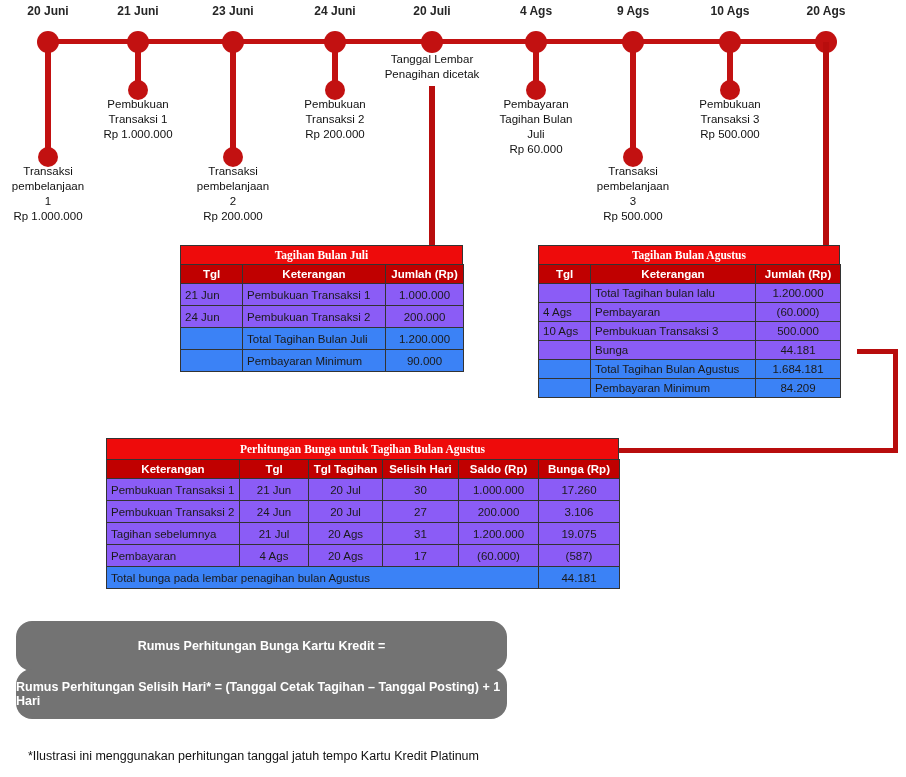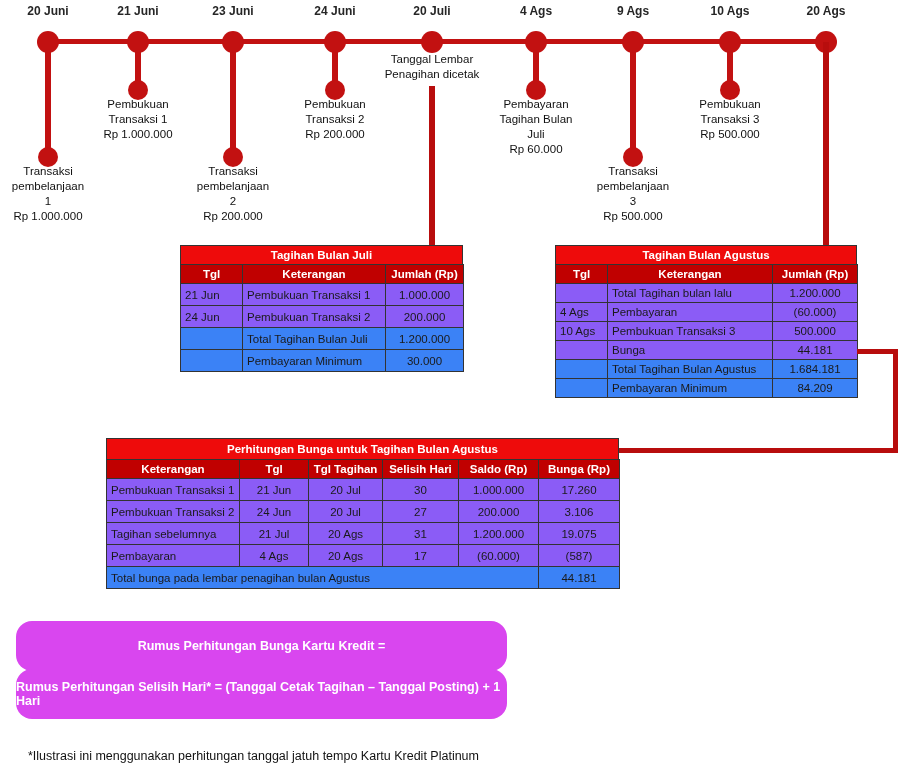--- a/index.html
+++ b/index.html
@@ -23,41 +23,41 @@
   .caption.long  { top:164px; }
   .caption.print { top:52px; }
   .dropline { position:absolute; left:50%; width:6px; margin-left:-3px; background:#b80d0d; }
   .ev-print .dropline { top:86px; height:159px; }
   .ev-bill  .dropline { top:42px; height:203px; }
   .ev0 { left:48px; } .ev1 { left:138px; } .ev2 { left:233px; } .ev3 { left:335px; }
   .ev4 { left:432px; } .ev5 { left:536px; } .ev6 { left:633px; } .ev7 { left:730px; }
   .ev8 { left:826px; }
   
   .tbl-box { position:absolute; }
-  .tbl-title { background:#ee0b0b; color:#fff; font-weight:bold; font-size:11.5px; text-align:center; border:1px solid #333; border-bottom:none; padding:3px 0; }
+  .tbl-title { background:#ee0b0b; color:#fff; font-weight:bold; font-size:11.5px; text-align:center; border:1px solid #333; border-bottom:none; padding:3px 0;font-family:Liberation Serif, serif; }
   table { border-collapse:collapse; table-layout:fixed; width:100%; font-size:11.5px; }
   th { background:#c00000; color:#fff; font-weight:bold; border:1px solid #333; padding:3px 2px; text-align:center;margin-left:24px; }
   td { border:1px solid #333; background:#8b5cf6; padding:2px 4px; overflow:hidden; white-space:nowrap; }
   tr.gray td { background:#3b82f6; }
   td.num { text-align:center; }
   td.ctr { text-align:center; }
   #tbl-juli    { left:180px; top:245px; width:283px; }
-  #tbl-agustus { left:555px; top:245px; width:302px; }
+  #tbl-agustus { left:538px; top:245px; width:302px; }
   #tbl-bunga   { left:106px; top:438px; width:513px; }
   #tbl-juli td { height:17px; }
   #tbl-agustus td { height:14px; }
   #tbl-bunga td { height:17px; }
   #tbl-bunga .tbl-title { padding:4px 0; }
   
   .conn { position:absolute; background:#b80d0d; }
   #conn-h1 { left:857px; top:349px; width:41px; height:5px; }
   #conn-v  { left:893px; top:349px; width:5px;  height:104px; }
   #conn-h2 { left:619px; top:448px; width:279px; height:5px; }
   
-  .banner { position:absolute; left:16px; width:491px; background:#d946ef; border-radius:16px; color:#fff;
+  .banner { position:absolute; left:16px; width:491px; background:#737373; border-radius:16px; color:#fff;
             display:flex; align-items:center; justify-content:center; }
   #banner1 { top:621px; height:50px; gap:6px; }
   #banner2 { top:669px; height:50px; }
   .banner-label { font-weight:bold; font-size:12.5px; }
   .fraction { display:inline-block; text-align:center; font-family:"Liberation Serif", serif; font-weight:bold; font-size:11px; line-height:13px; }
   .fraction .numer { border-bottom:1.5px solid #fff; padding:0 2px 1px 2px; display:block; }
   .fraction .denom { display:block; padding-top:1px; }
   
   #footnote { position:absolute; left:28px; top:749px; font-size:12.5px; color:#111; }
 </style>
@@ -181,21 +181,21 @@
         <td class="num">200.000</td>
       </tr>
       <tr class="gray">
         <td></td>
         <td>Total Tagihan Bulan Juli</td>
         <td class="num">1.200.000</td>
       </tr>
       <tr class="gray">
         <td></td>
         <td>Pembayaran Minimum</td>
-        <td class="num">30.000</td>
+        <td class="num">90.000</td>
       </tr>
     </tbody>
       </table>
   </div>
 
   <div id="tbl-agustus" class="tbl-box">
     <div class="tbl-title">Tagihan Bulan Agustus</div>
     <table>
       <colgroup>
           <col style="width:52px">

